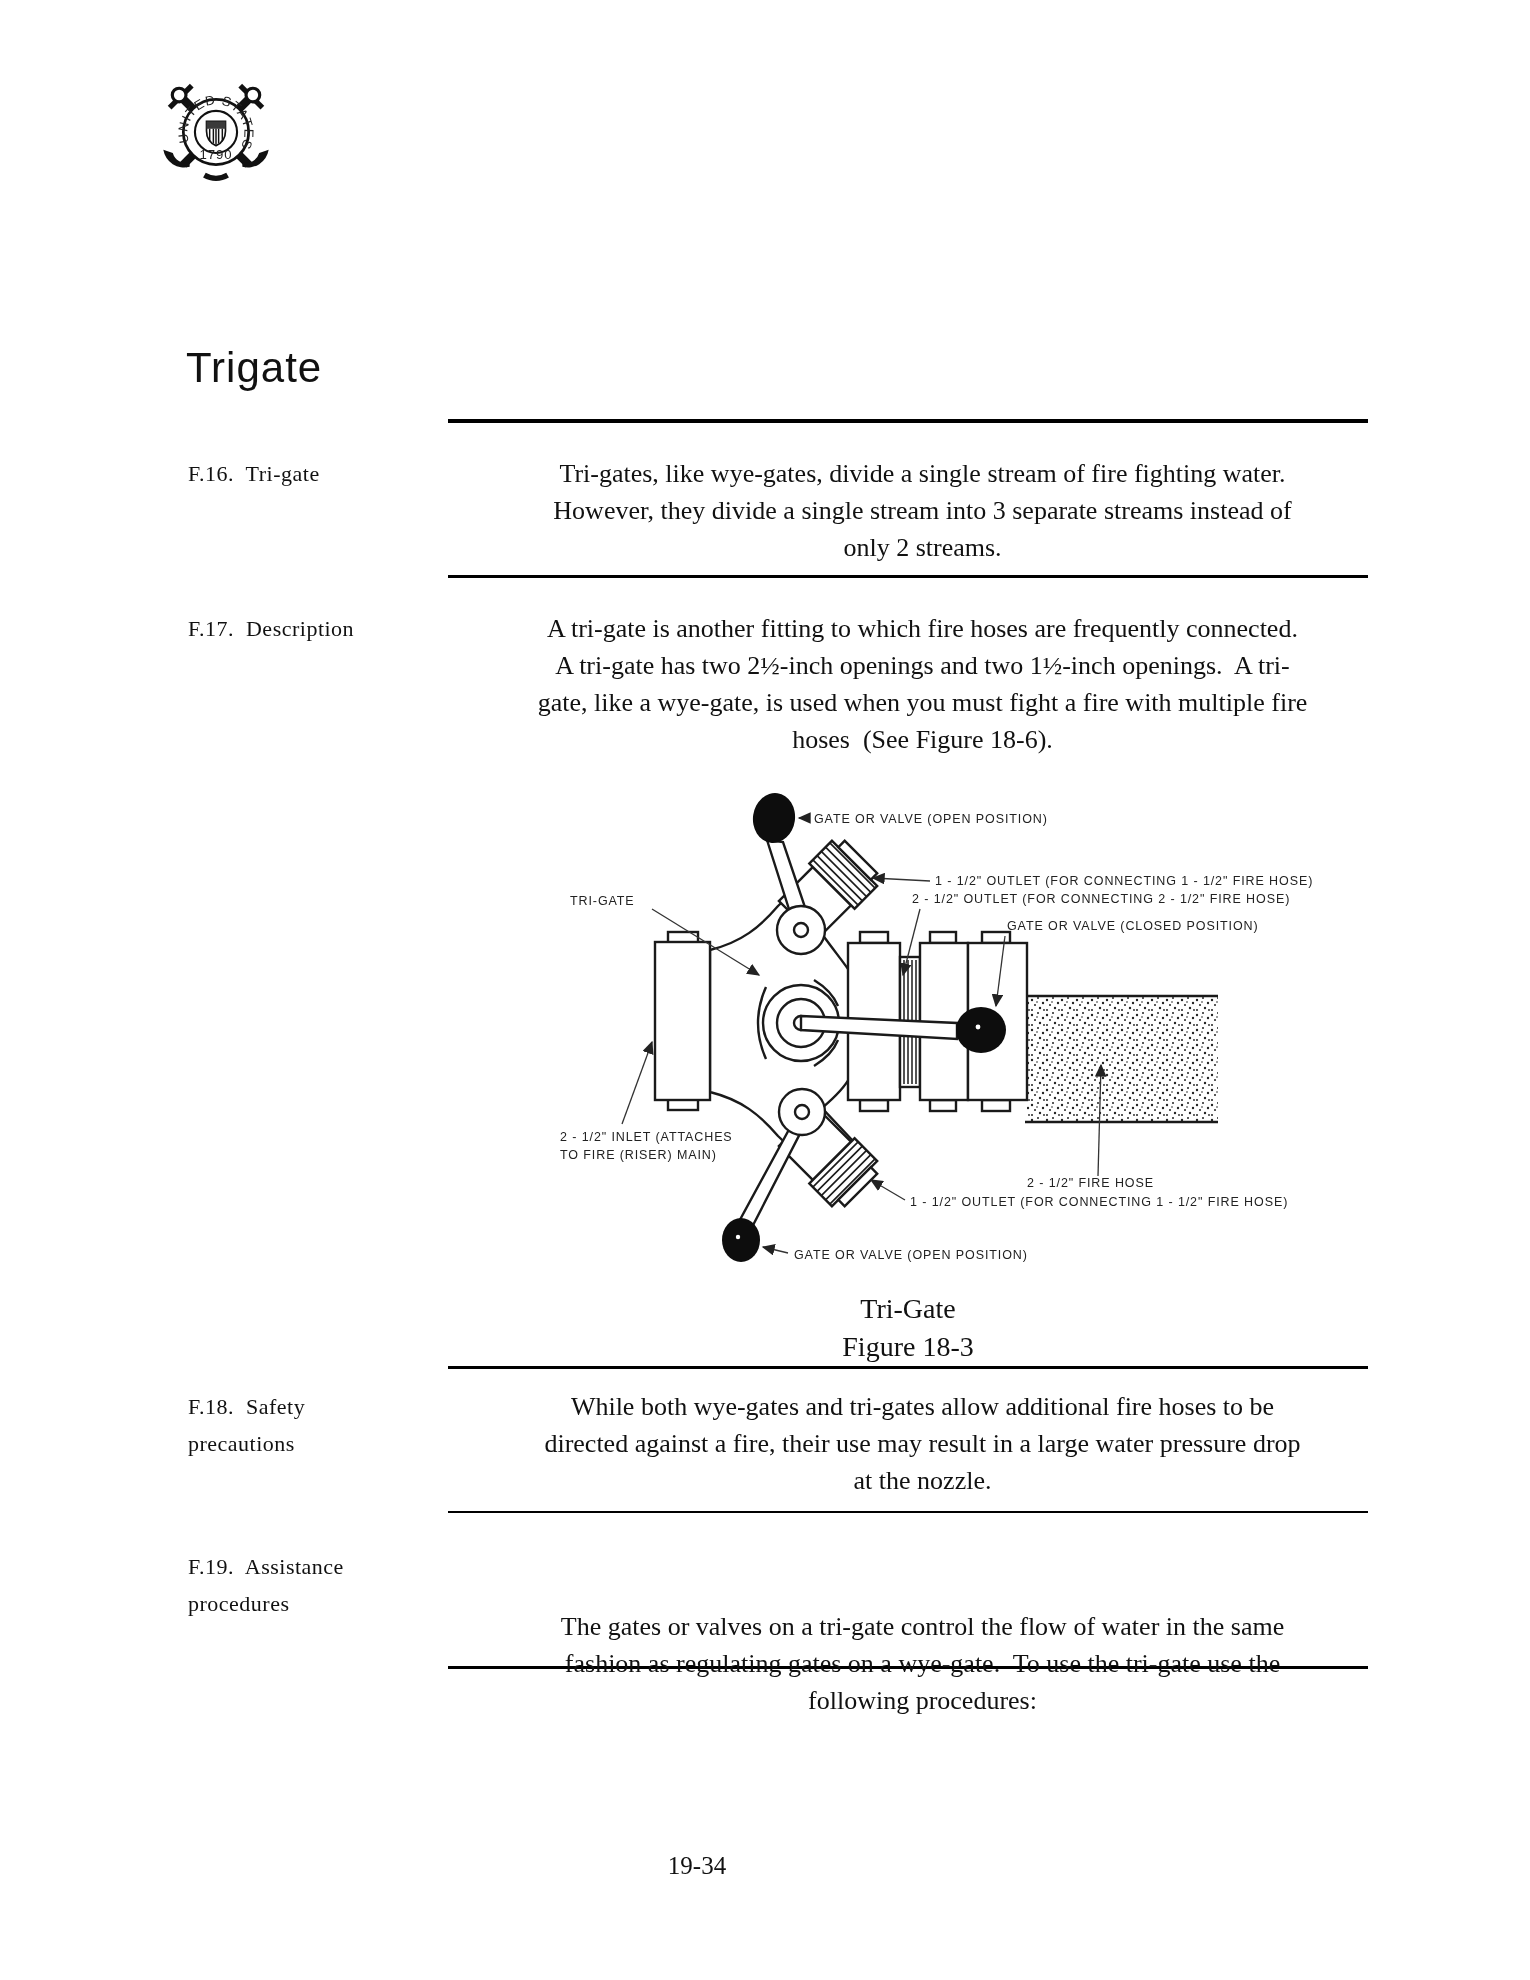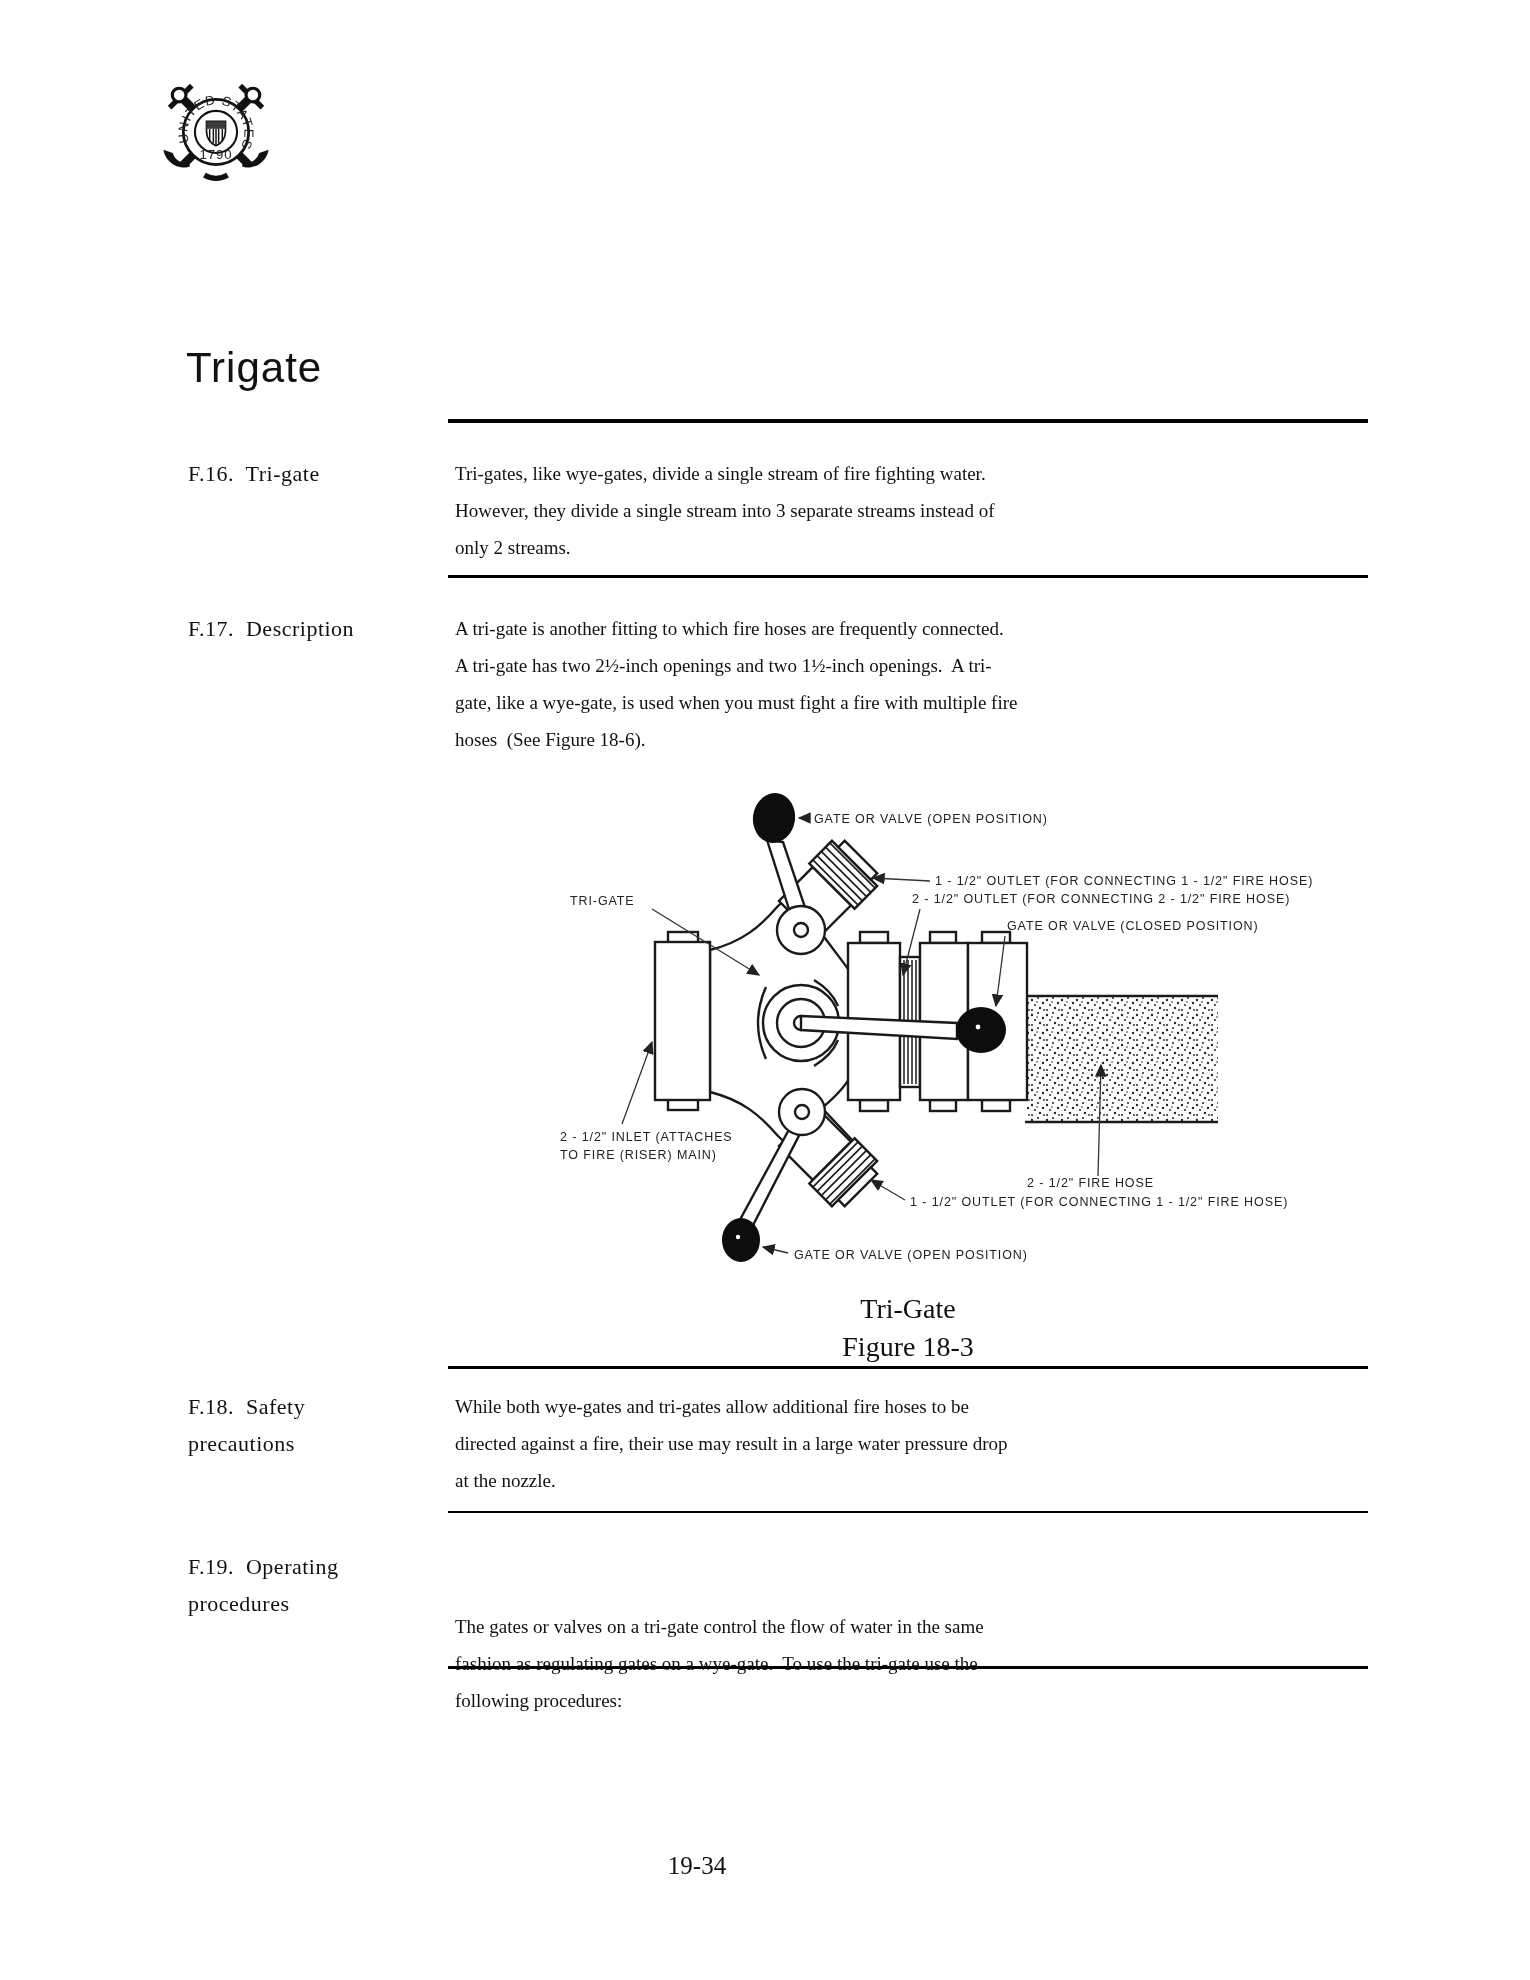--- a/index.html
+++ b/index.html
@@ -3,21 +3,21 @@
 <meta charset="utf-8">
 <style>
   html,body{margin:0;padding:0;background:#e8e8e8;}
   #page{position:relative;width:1530px;height:1980px;background:#ffffff;overflow:hidden;
         font-family:"Liberation Serif", serif;color:#111;}
   .abs{position:absolute;}
   #header-text{top:100px;right:158px;font-size:25px;white-space:pre-wrap;}
   #doc-title{left:186px;top:344px;font-family:"Liberation Sans",sans-serif;font-size:42px;letter-spacing:1px;text-align:center;}
   .rule{position:absolute;left:448px;width:920px;background:#000;}
   .sec-label{position:absolute;left:188px;width:250px;font-size:22px;letter-spacing:0.5px;white-space:pre-wrap;line-height:37px;}
-  .sec-body{position:absolute;left:455px;width:935px;font-size:19px;line-height:37px;white-space:pre-wrap;}
+  .sec-body{position:absolute;left:455px;width:935px;font-size:26px;line-height:37px;white-space:pre-wrap;text-align:center;}
   #fig-caption{position:absolute;left:448px;top:1290px;width:920px;text-align:center;font-size:28px;line-height:38px;}
   #page-number{position:absolute;left:617px;top:1852px;width:160px;text-align:center;font-size:25px;}
   svg text{font-family:"Liberation Sans",sans-serif;font-size:12.5px;letter-spacing:0.9px;fill:#222;}
   .ln{stroke:#1a1a1a;stroke-width:2.4;fill:#fff;}
   .lnf{stroke:#1a1a1a;stroke-width:2.4;fill:none;}
   .thin{stroke:#333;stroke-width:1.3;fill:none;}
   .blk{fill:#0d0d0d;stroke:none;}
 </style>
 </head>
 <body>
@@ -77,21 +77,21 @@
 A tri-gate has two 2½-inch openings and two 1½-inch openings.  A tri-
 gate, like a wye-gate, is used when you must fight a fire with multiple fire
 hoses  (See Figure 18-6).</div>
 
   <div class="sec-label" style="top:1388px">F.18.  Safety
 precautions</div>
   <div class="sec-body" style="top:1388px">While both wye-gates and tri-gates allow additional fire hoses to be
 directed against a fire, their use may result in a large water pressure drop
 at the nozzle.</div>
 
-  <div class="sec-label" style="top:1548px">F.19.  Operating
+  <div class="sec-label" style="top:1548px">F.19.  Assistance
 procedures</div>
   <div class="sec-body" style="top:1608px">The gates or valves on a tri-gate control the flow of water in the same
 fashion as regulating gates on a wye-gate.  To use the tri-gate use the
 following procedures:</div>
 
   <svg class="abs" style="left:430px;top:772px" width="970" height="500" viewBox="0 0 970 500">
     <defs>
       <marker id="ah" markerWidth="11" markerHeight="9" refX="9" refY="4.5" orient="auto">
         <path d="M0,0 L10,4.5 L0,9 z" fill="#222"></path>
       </marker>

